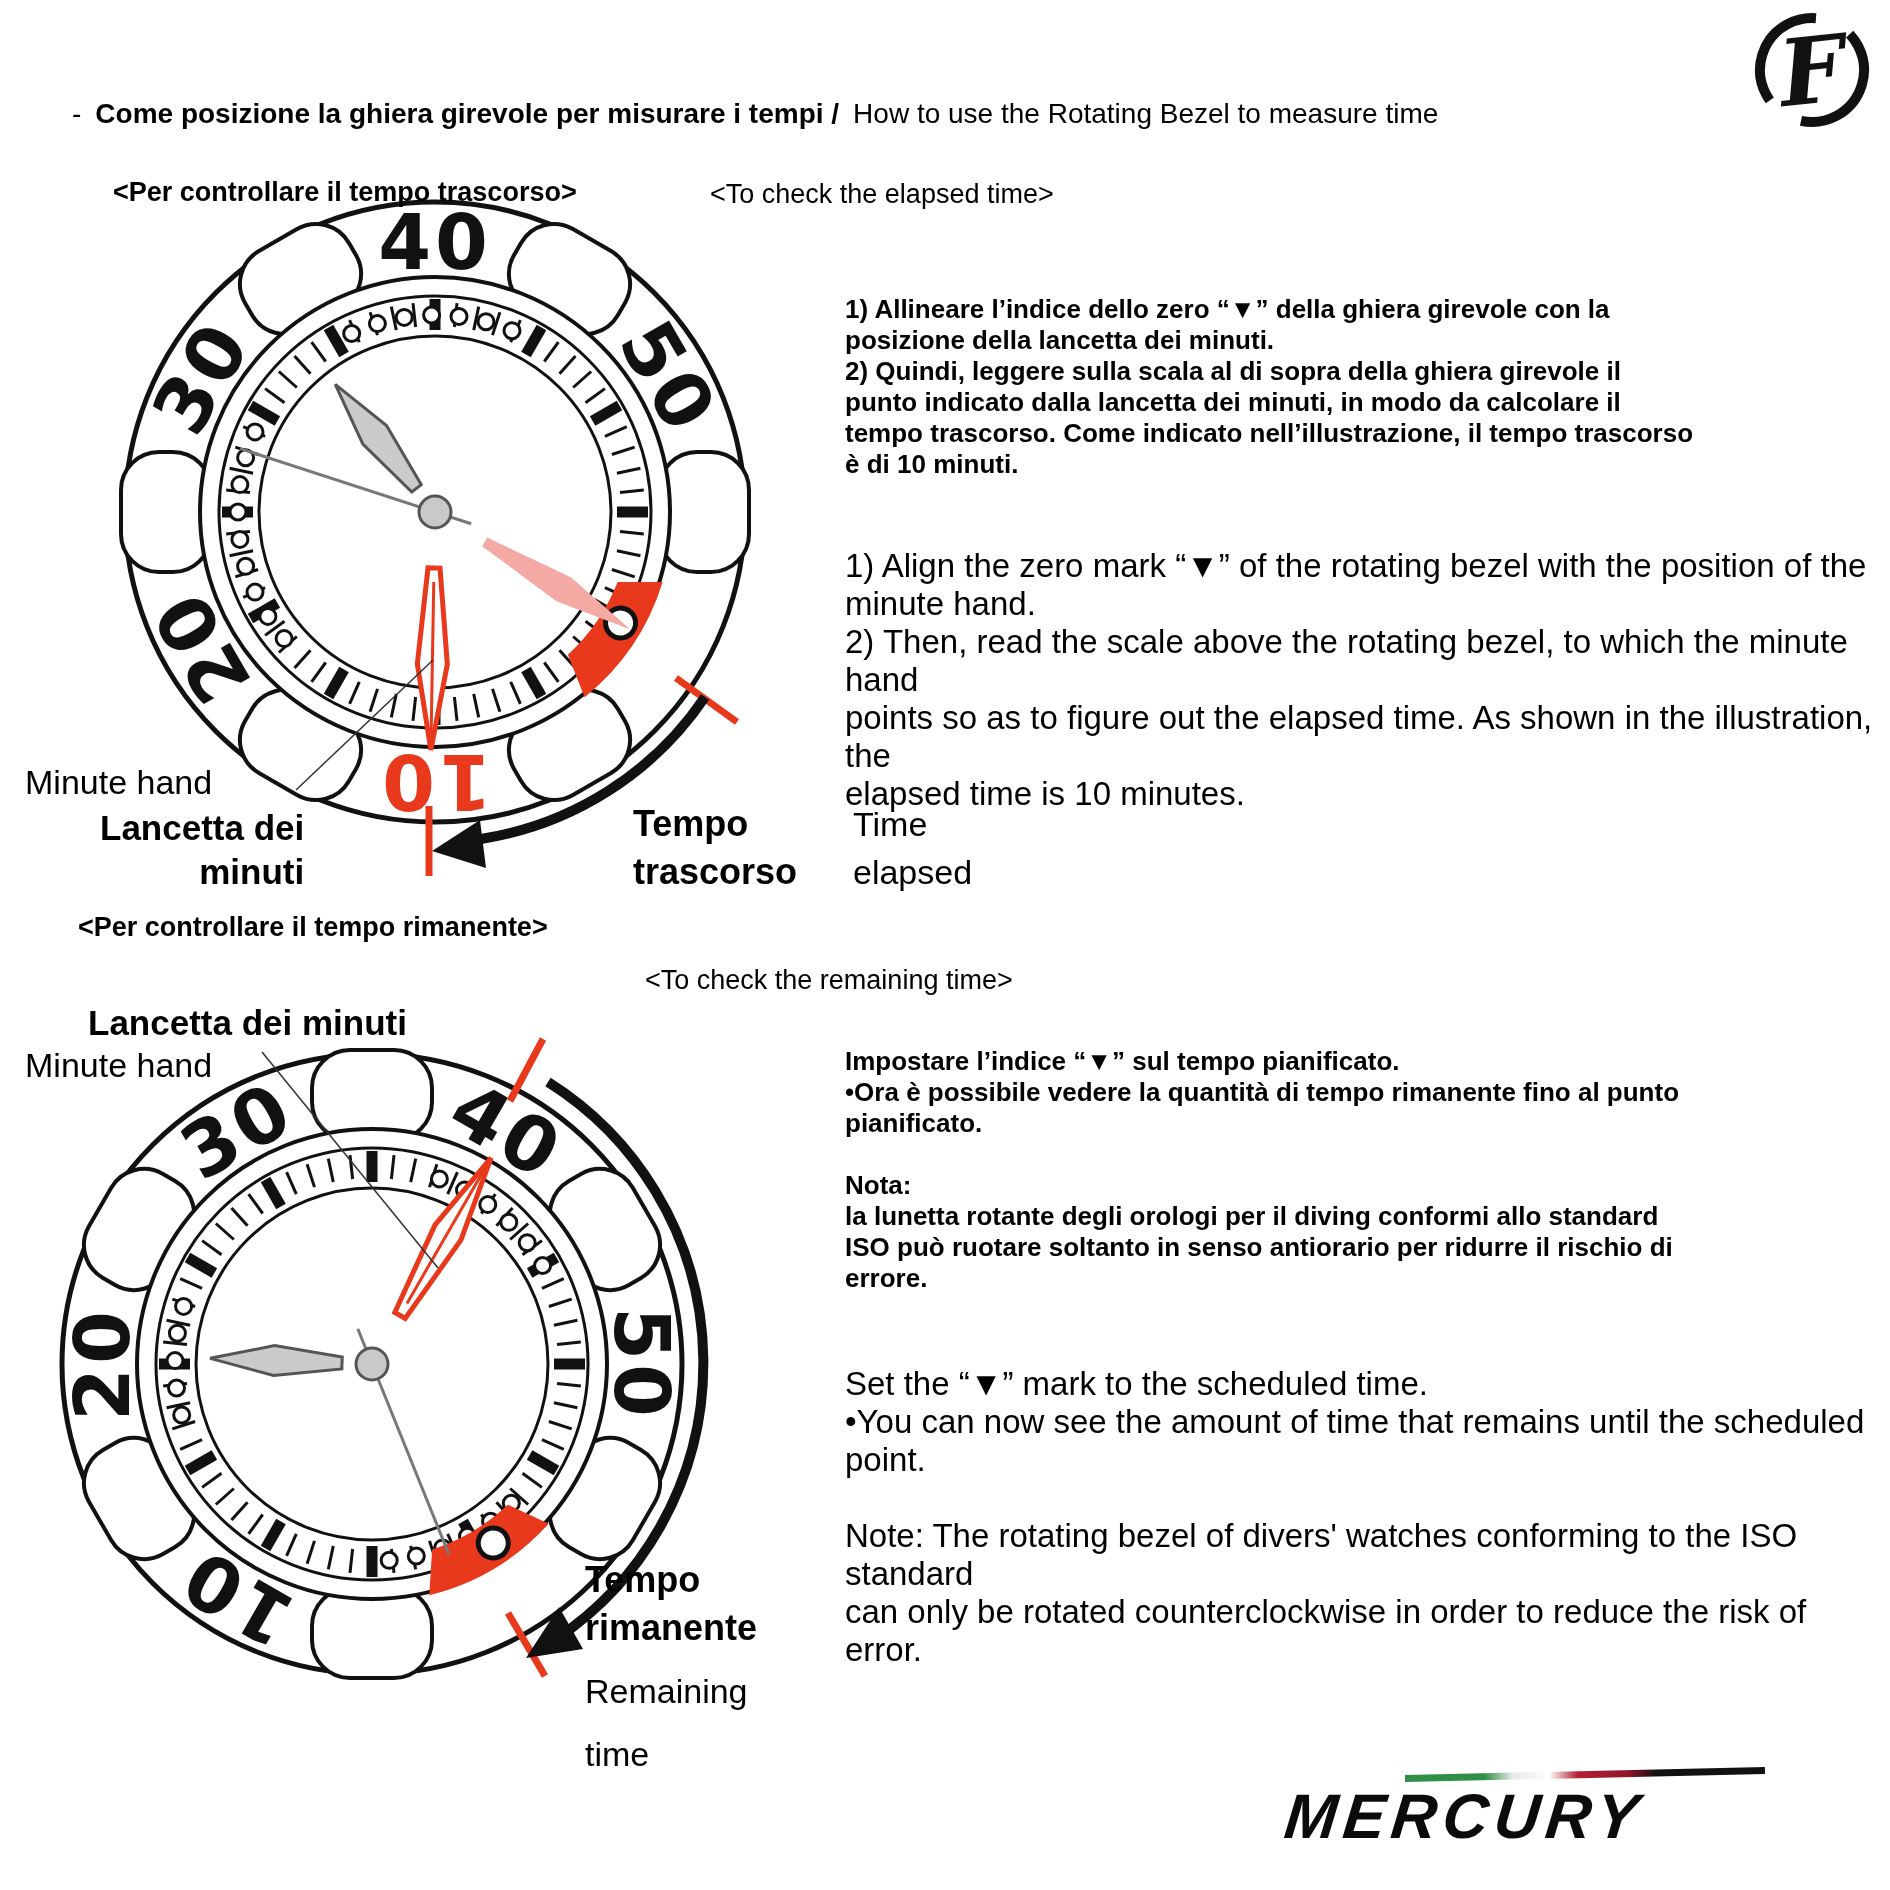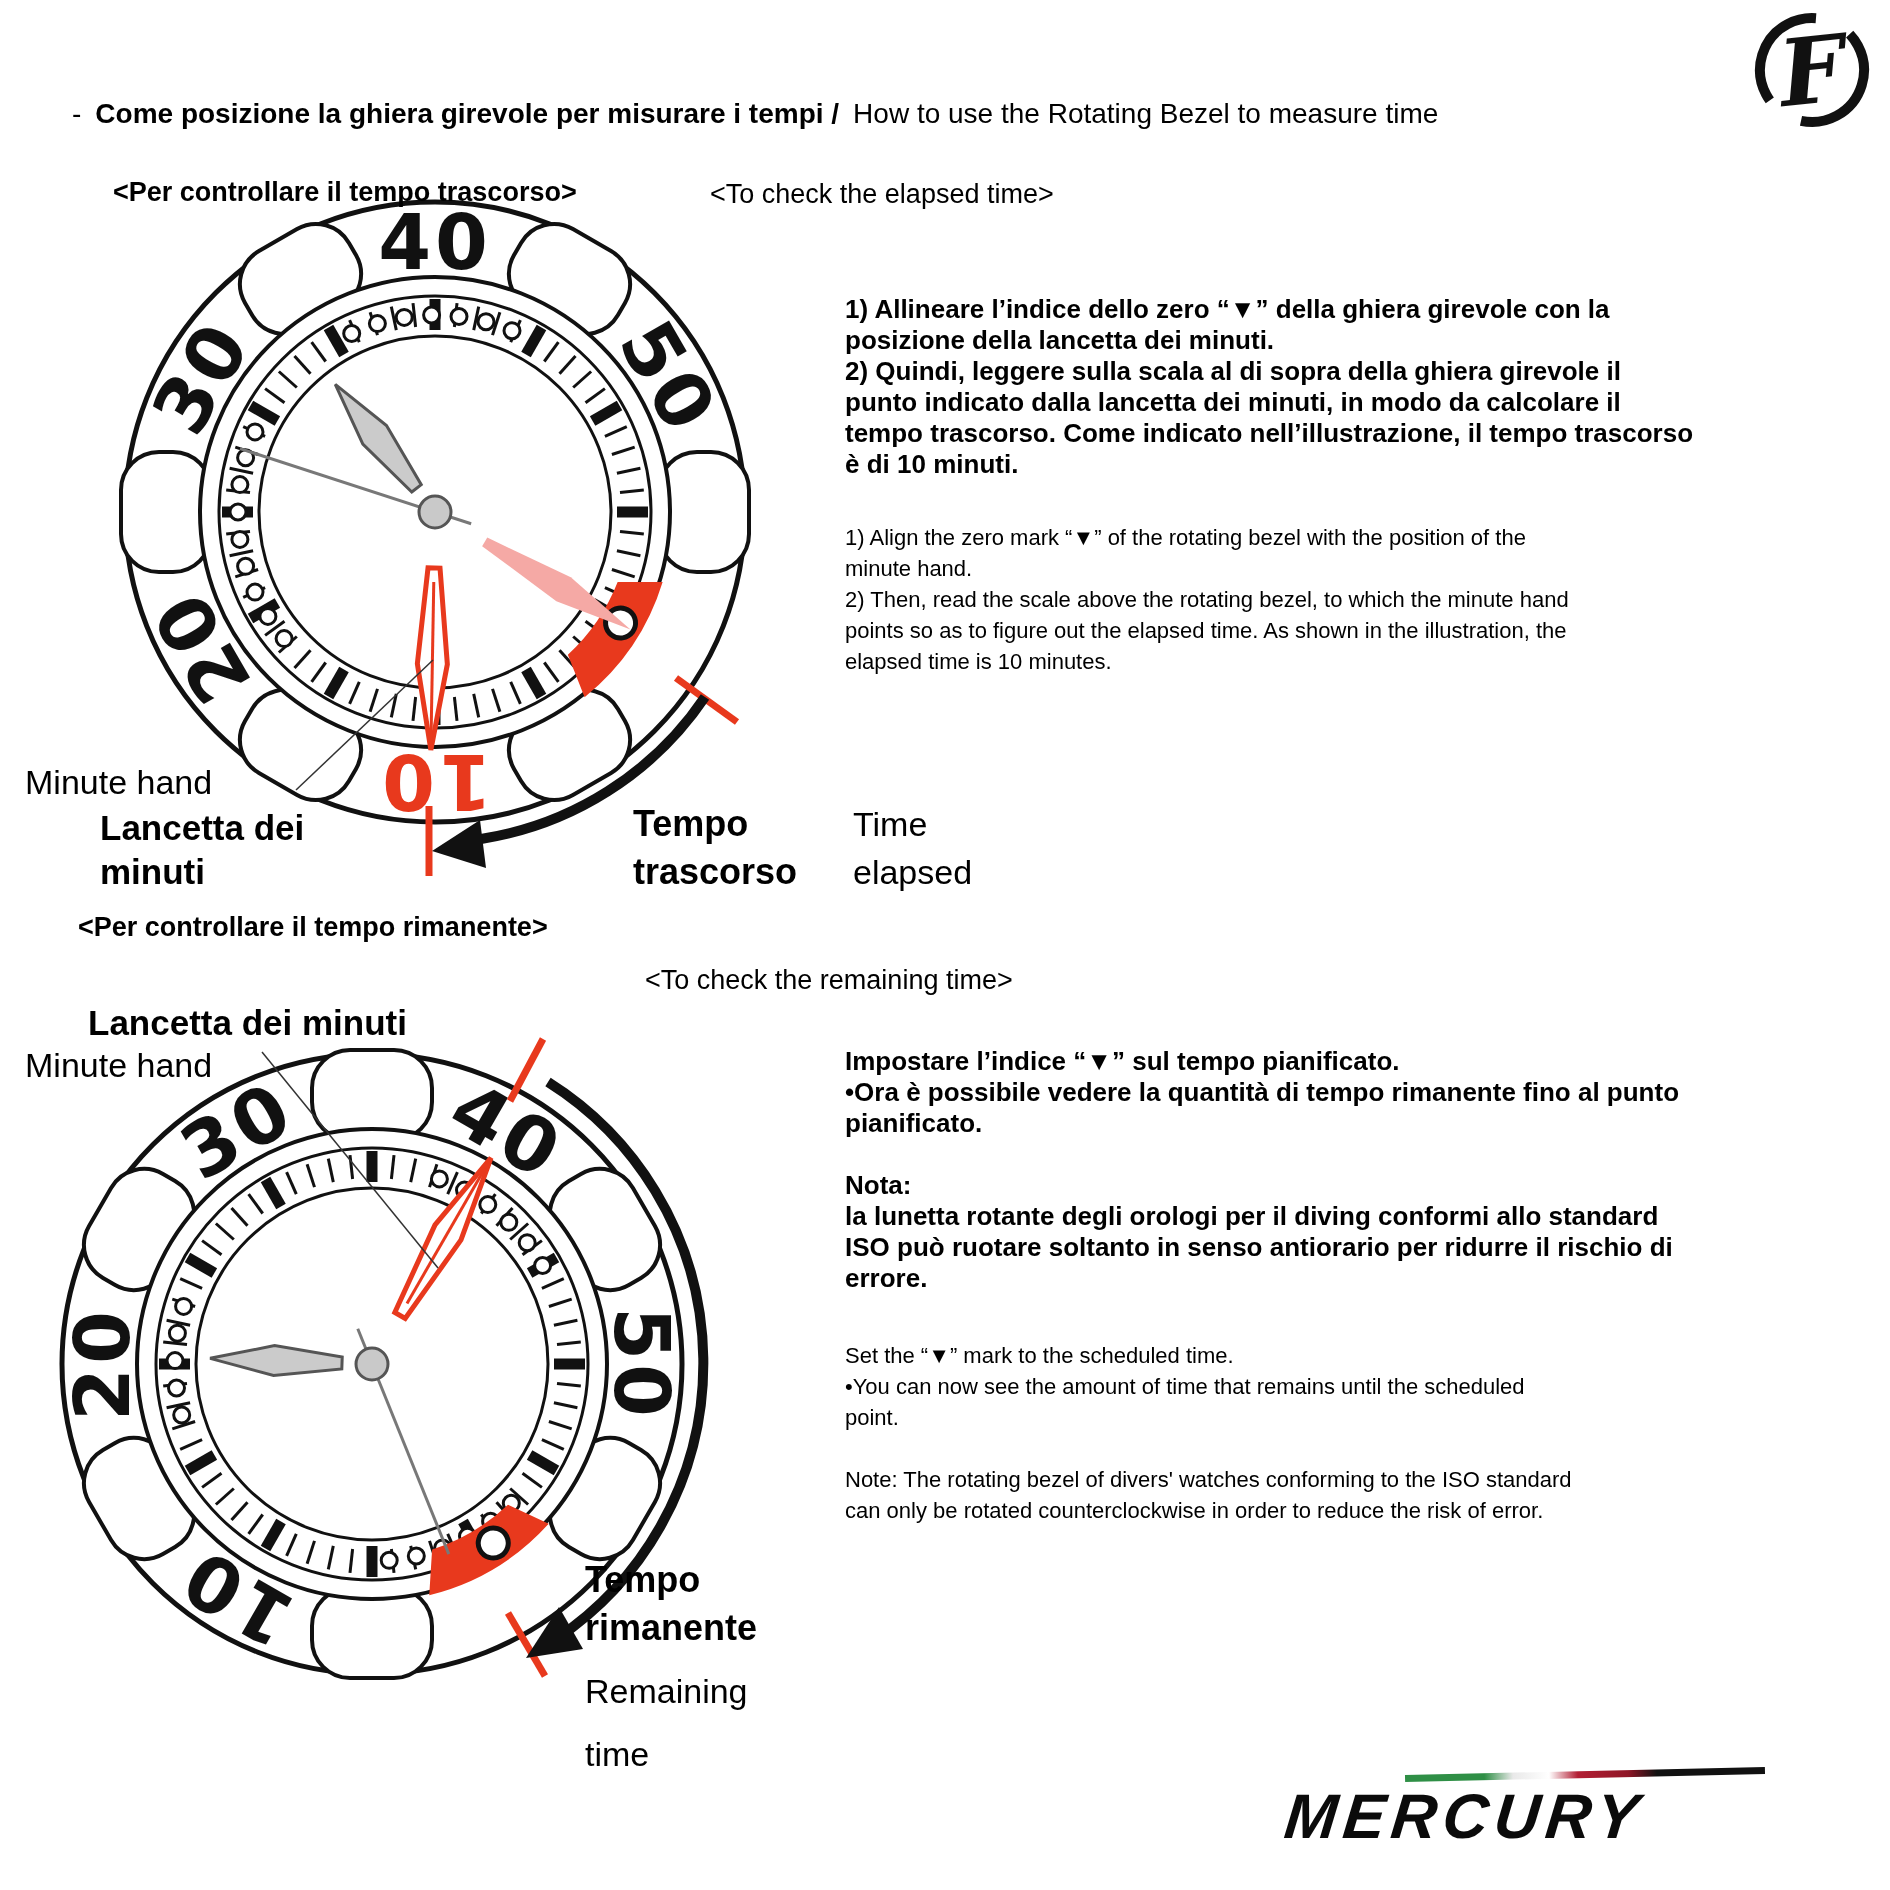--- a/index.html
+++ b/index.html
@@ -9,29 +9,29 @@
   .bold{font-weight:bold;}
   .pre{white-space:pre-line;}
   
   .title-row{top:98px;left:72px;font-size:28px;display:flex;gap:14px;align-items:baseline;}
   .sec1-it{top:177px;left:78px;font-size:27px;font-weight:bold;margin-left:35px;}
   .sec1-en{top:179px;left:710px;font-size:27px;}
   .sec2-it{top:912px;left:78px;font-size:27px;font-weight:bold;}
   .sec2-en{top:965px;left:645px;font-size:27px;}
   
   .body-it{font-weight:bold;font-size:26px;line-height:31px;width:1030px;}
-  .body-en{font-size:22px;line-height:31px;width:1030px;}
+  .body-en{font-size:33px;line-height:38px;width:1030px;margin-top:25px;}
   .p1-it{top:294px;left:845px;}
   .p1-en{top:522px;left:845px;}
   .p2-it{top:1046px;left:845px;}
   .p2-en{top:1340px;left:845px;}
   
   .lbl{line-height:48px;}
   .w1-mh-en{top:763px;left:25px;font-size:34px;}
-  .w1-mh-it{top:806px;left:100px;font-size:35px;font-weight:bold;line-height:44px;}
+  .w1-mh-it{top:806px;left:100px;font-size:35px;font-weight:bold;line-height:44px;text-align:right;}
   .w1-ar-it{top:800px;left:633px;font-size:36px;font-weight:bold;}
   .w1-ar-en{top:800px;left:853px;font-size:34px;}
   .w2-mh-it{top:1003px;left:88px;font-size:35px;font-weight:bold;}
   .w2-mh-en{top:1046px;left:25px;font-size:34px;}
   .w2-ar-it{top:1556px;left:585px;font-size:36px;font-weight:bold;}
   .w2-ar-en{top:1660px;left:585px;font-size:34px;line-height:63px;}
   
   .mercury{top:1780px;left:1285px;font-size:63px;font-style:italic;font-weight:bold;
            letter-spacing:6px;transform:skewX(-6deg);color:#0b0b0b;}
   .flag-stripe{top:1771px;left:1405px;width:360px;height:7px;transform:rotate(-1.3deg);

